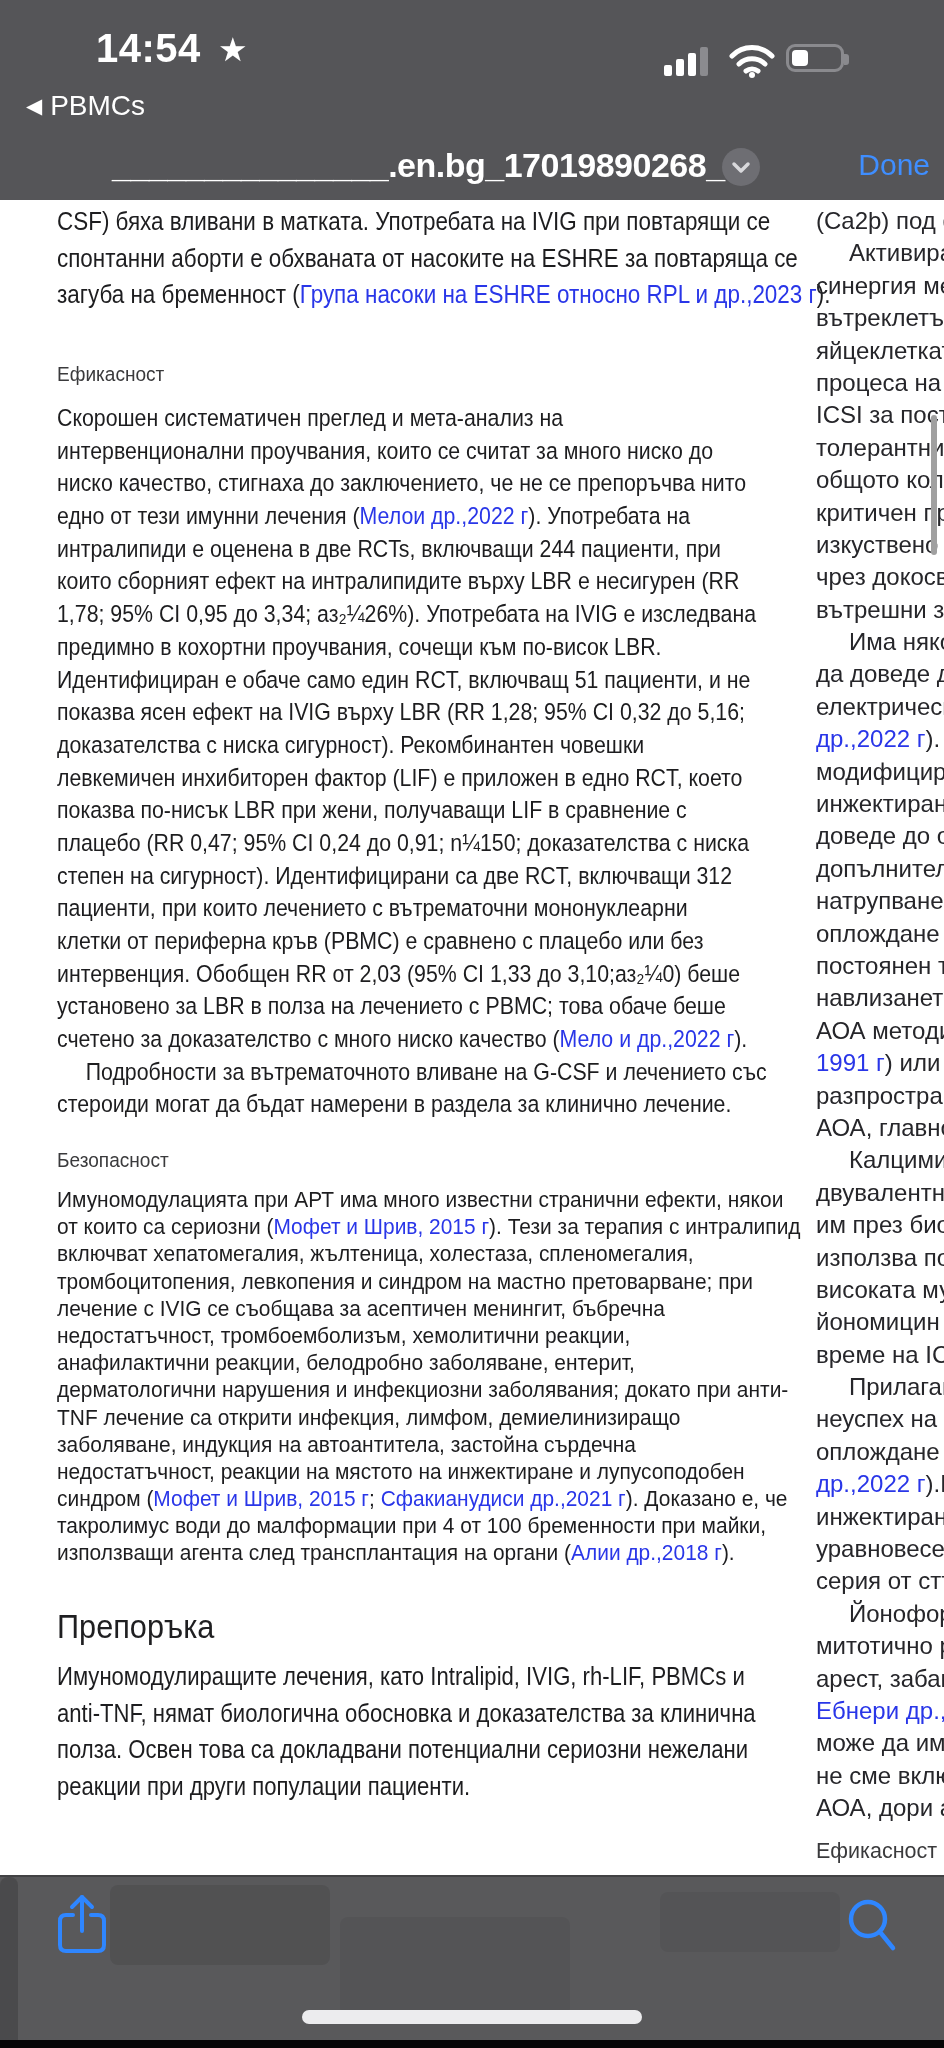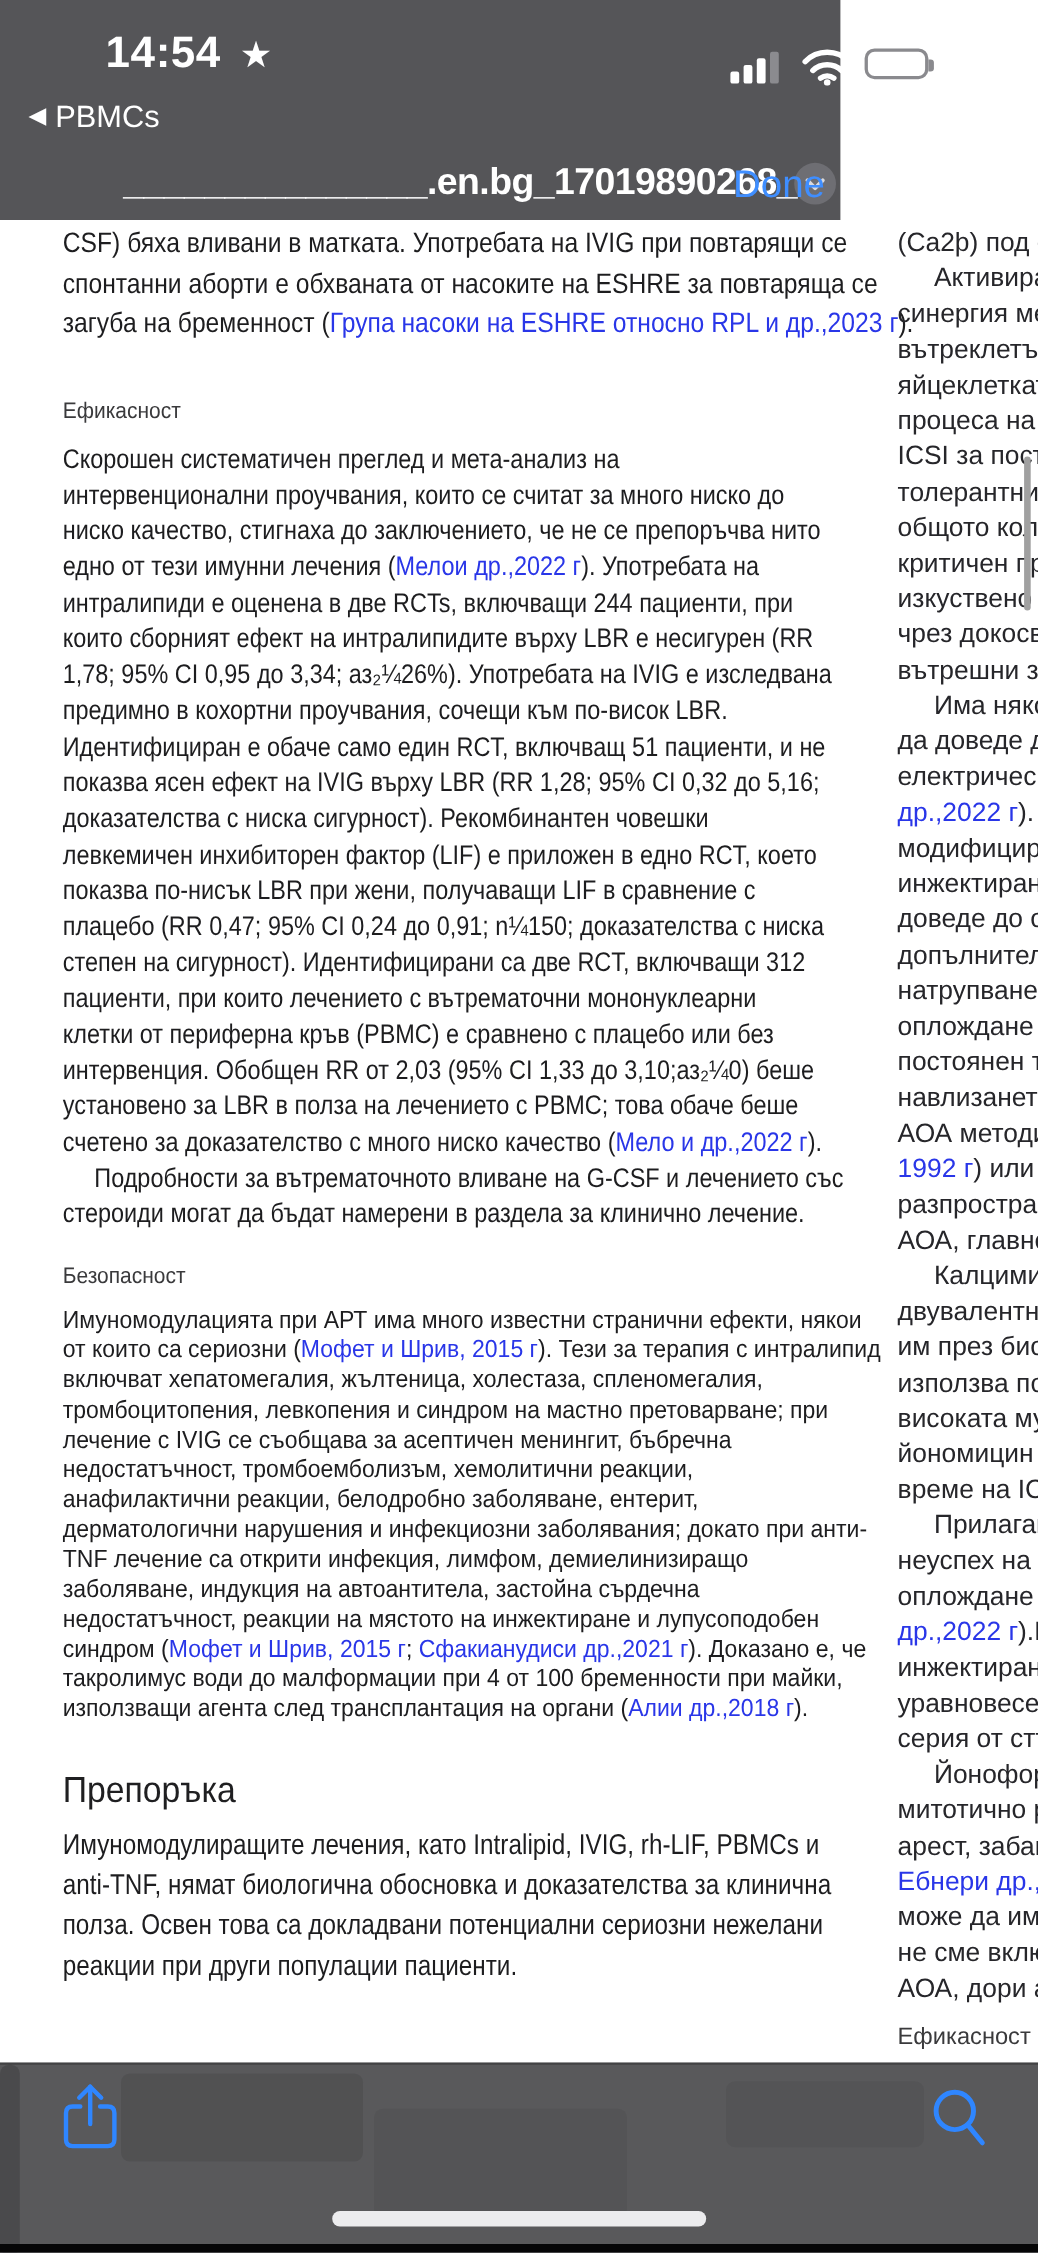--- a/index.html
+++ b/index.html
@@ -1,35 +1,35 @@
 <!DOCTYPE html>
 <html><head>
 <meta charset="utf-8">
 <style>
   html,body{margin:0;padding:0;background:#000;}
   .screen{position:relative;width:944px;height:2048px;background:#fff;overflow:hidden;
           font-family:"Liberation Sans","DejaVu Sans",sans-serif;}
   
-  .topbar{position:absolute;left:0;top:0;width:764px;height:200px;background:#555558;z-index:5;}
+  .topbar{position:absolute;left:0;top:0;width:944px;height:200px;background:#555558;z-index:5;}
   .time{position:absolute;left:96px;top:26px;font-size:40px;font-weight:700;color:#fff;letter-spacing:.5px;}
   .star{position:absolute;left:218px;top:30px;font-size:33px;color:#fff;}
   .back{position:absolute;left:26px;top:90px;color:#fff;font-size:28px;display:flex;align-items:center;gap:8px;}
   .back .tri{font-size:21px;line-height:28px;}
   .sigbars{position:absolute;left:664px;top:46px;width:54px;height:30px;display:flex;align-items:flex-end;gap:4px;}
   .sigbars i{display:block;width:8px;border-radius:2px;background:#fff;}
   .sigbars i.b1{height:11px}.sigbars i.b2{height:17px}.sigbars i.b3{height:23px}
   .sigbars i.b4{height:29px;background:#8b8b8f;}
   .wifi{position:absolute;left:728px;top:44px;}
   .batt{position:absolute;left:786px;top:44px;width:58px;height:28px;border:3px solid #8a8a8e;border-radius:9px;box-sizing:border-box;}
   .batt .fill{position:absolute;left:3px;top:3px;width:16px;height:16px;background:#fff;border-radius:4px;}
   .batt .nub{position:absolute;right:-8px;top:7px;width:5px;height:11px;background:#8a8a8e;border-radius:0 3px 3px 0;}
   .doctitle{position:absolute;left:112px;top:146px;width:612px;text-align:center;color:#fff;
             font-size:34px;font-weight:600;white-space:nowrap;letter-spacing:-.5px;}
   .chev-btn{position:absolute;left:722px;top:148px;width:38px;height:38px;border-radius:50%;background:#6e6e73;}
-  .done{position:absolute;right:14px;top:148px;font-size:35px;color:#3f8eff;}
+  .done{position:absolute;right:14px;top:148px;font-size:30px;color:#3f8eff;}
   
   .content{position:absolute;left:4px;top:200px;width:944px;height:1438px;background:#fff;}
   .tl{white-space:nowrap;}
   .tl .lnk{color:#2936e8;}
   .ind{padding-left:33px;}
   .col-main{position:absolute;left:53px;top:0;width:860px;color:#1d1d1f;}
   .para{position:absolute;left:0;transform-origin:0 0;}
   .p1{top:3px;font-size:25.5px;transform:scaleX(.88);}
   .p1 .tl{height:36.5px;line-height:36.5px;}
   .p2{top:202px;font-size:24.5px;transform:scaleX(.87);}
@@ -175,21 +175,21 @@
         <div class="tl"><span class="lnk">др.,2022 г</span><span>). Най</span></div>
         <div class="tl"><span>модифицира с</span></div>
         <div class="tl"><span>инжектиране </span></div>
         <div class="tl"><span>доведе до осв</span></div>
         <div class="tl"><span>допълнителни</span></div>
         <div class="tl"><span>натрупване на</span></div>
         <div class="tl"><span>оплождане (</span></div>
         <div class="tl"><span>постоянен ток</span></div>
         <div class="tl"><span>навлизането н</span></div>
         <div class="tl"><span>АОА методи са</span></div>
-        <div class="tl"><span class="lnk">1992 г</span><span>) или изи</span></div>
+        <div class="tl"><span class="lnk">1991 г</span><span>) или изи</span></div>
         <div class="tl"><span>разпространен</span></div>
         <div class="tl"><span>АОА, главно Са</span></div>
         <div class="tl ind"><span>Калцимици</span></div>
         <div class="tl"><span>двувалентни й</span></div>
         <div class="tl"><span>им през биоло</span></div>
         <div class="tl"><span>използва по-ш</span></div>
         <div class="tl"><span>високата му сп</span></div>
         <div class="tl"><span>йономицин е </span></div>
         <div class="tl"><span>време на ICSI (</span></div>
         <div class="tl ind"><span>Прилагане</span></div>

